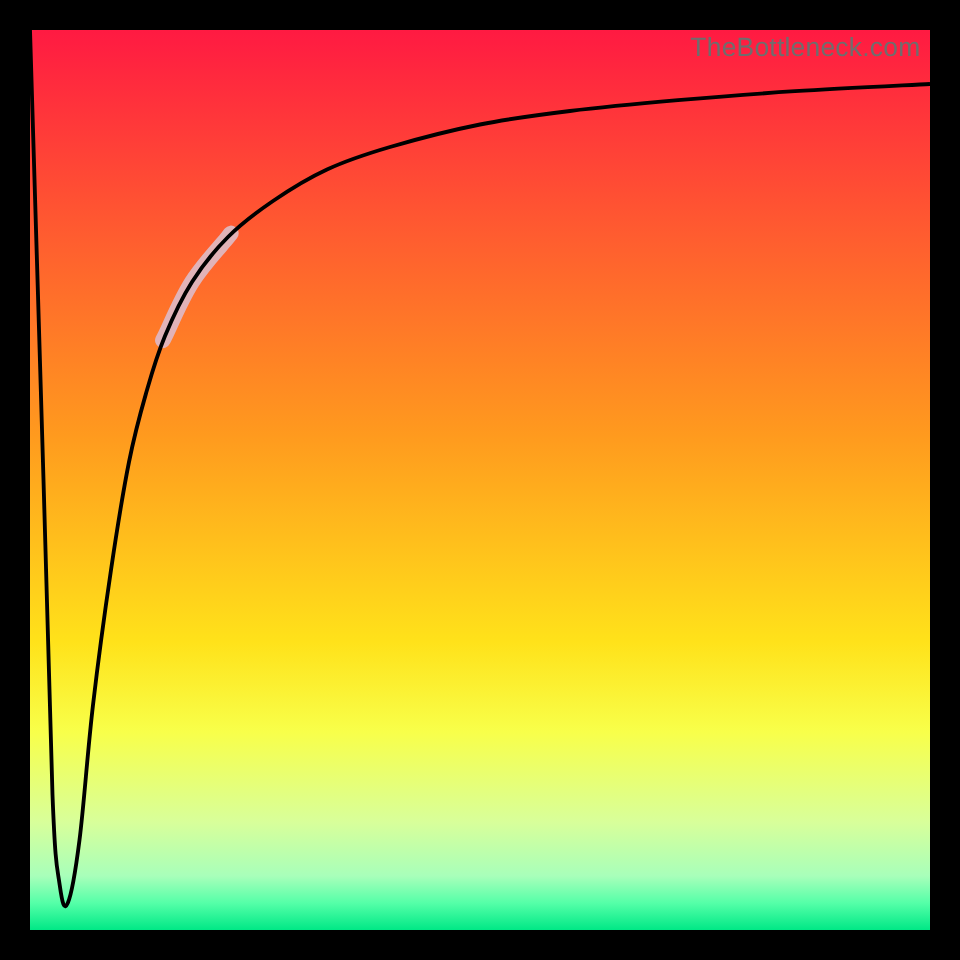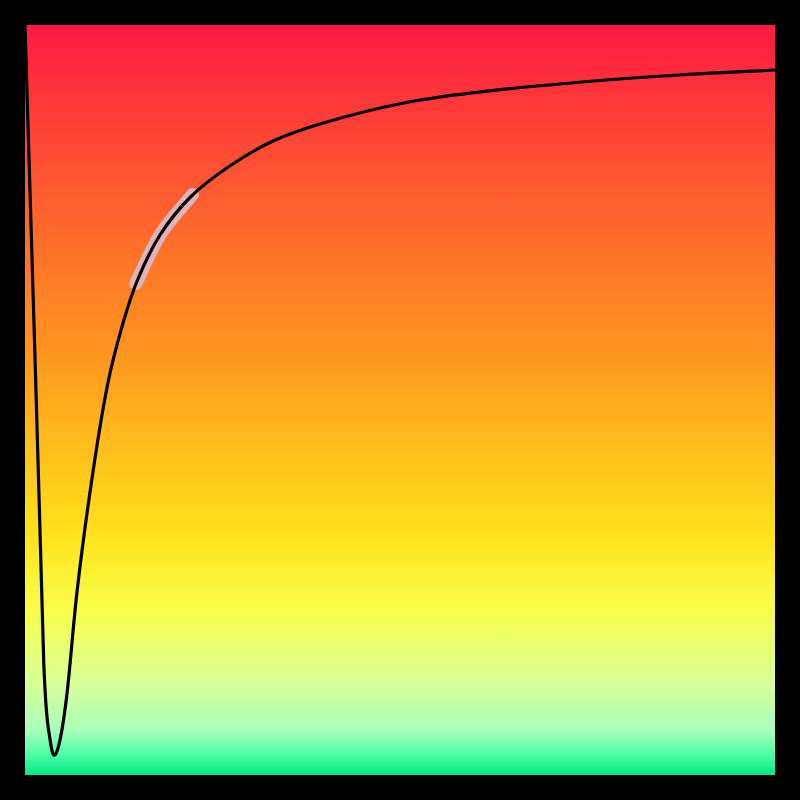--- a/index.html
+++ b/index.html
@@ -55,18 +55,19 @@
     top: 0;
     width: 750px;
     height: 750px;
   }
 </style>
 </head>
 <body>
 
 <div class="frame">
   <div class="plot-area" style="--c0: #ff1a42; --c1: #ff5a30; --c2: #ff9a1e; --c3: #ffe21a; --c4: #f8ff4a; --c5: #d8ff9a; --c6: #a8ffba; --c7: #55ffa8; --c8: #00e886;">
+    <div class="watermark">TheBottleneck.com</div>
     <svg class="curve" viewBox="0 0 750 750" preserveAspectRatio="none">
       <path id="hl" fill="none" stroke-linecap="round" d="M 112.5,255 C 112.5,255 108.45,263.1 112.5,255 C 116.55,246.9 125.55,224.85 135,210 C 144.45,195.15 159.6,179.25 165,172.5 C 170.4,165.75 165,172.5 165,172.5" stroke="#e1b3b8" stroke-width="13"></path>
       <path id="curve" fill="none" stroke="#000" stroke-width="3.2" d="M 0,0 C 2.025,67.5 7.875,260.25 11.25,375 C 14.625,489.75 16.32,576.75 18.75,637.5 C 21.18,698.25 22.455,696.3 24.75,712.5 C 27.045,728.7 28.530000000000005,734.25 31.500000000000004,727.5 C 34.470000000000006,720.75 37.47,704.7 41.25,675 C 45.03,645.3 47.775000000000006,603 52.50000000000001,562.5 C 57.22500000000001,522 62.1,486.45 67.5,450 C 72.9,413.55 77.1,387 82.5,360 C 87.9,333 92.1,318.9 97.5,300 C 102.9,281.1 105.75,271.2 112.5,255 C 119.25,238.8 125.55,224.85 135,210 C 144.45,195.15 152.85,184.65 165,172.5 C 177.15,160.35 187.65,152.625 202.5,142.5 C 217.35,132.375 229.95,124.35 247.5,116.25 C 265.05,108.15 277.05,104.25 300,97.5 C 322.95,90.75 348,84.15 375,78.75 C 402,73.35 420.3,71.145 450,67.5 C 479.7,63.855 506.25,61.47 540,58.5 C 573.75,55.53 599.7,53.43 637.5,51 C 675.3,48.57 729.75,46.08 750,45"></path>
     </svg>
   </div>
 </div>
 
 </body></html>

